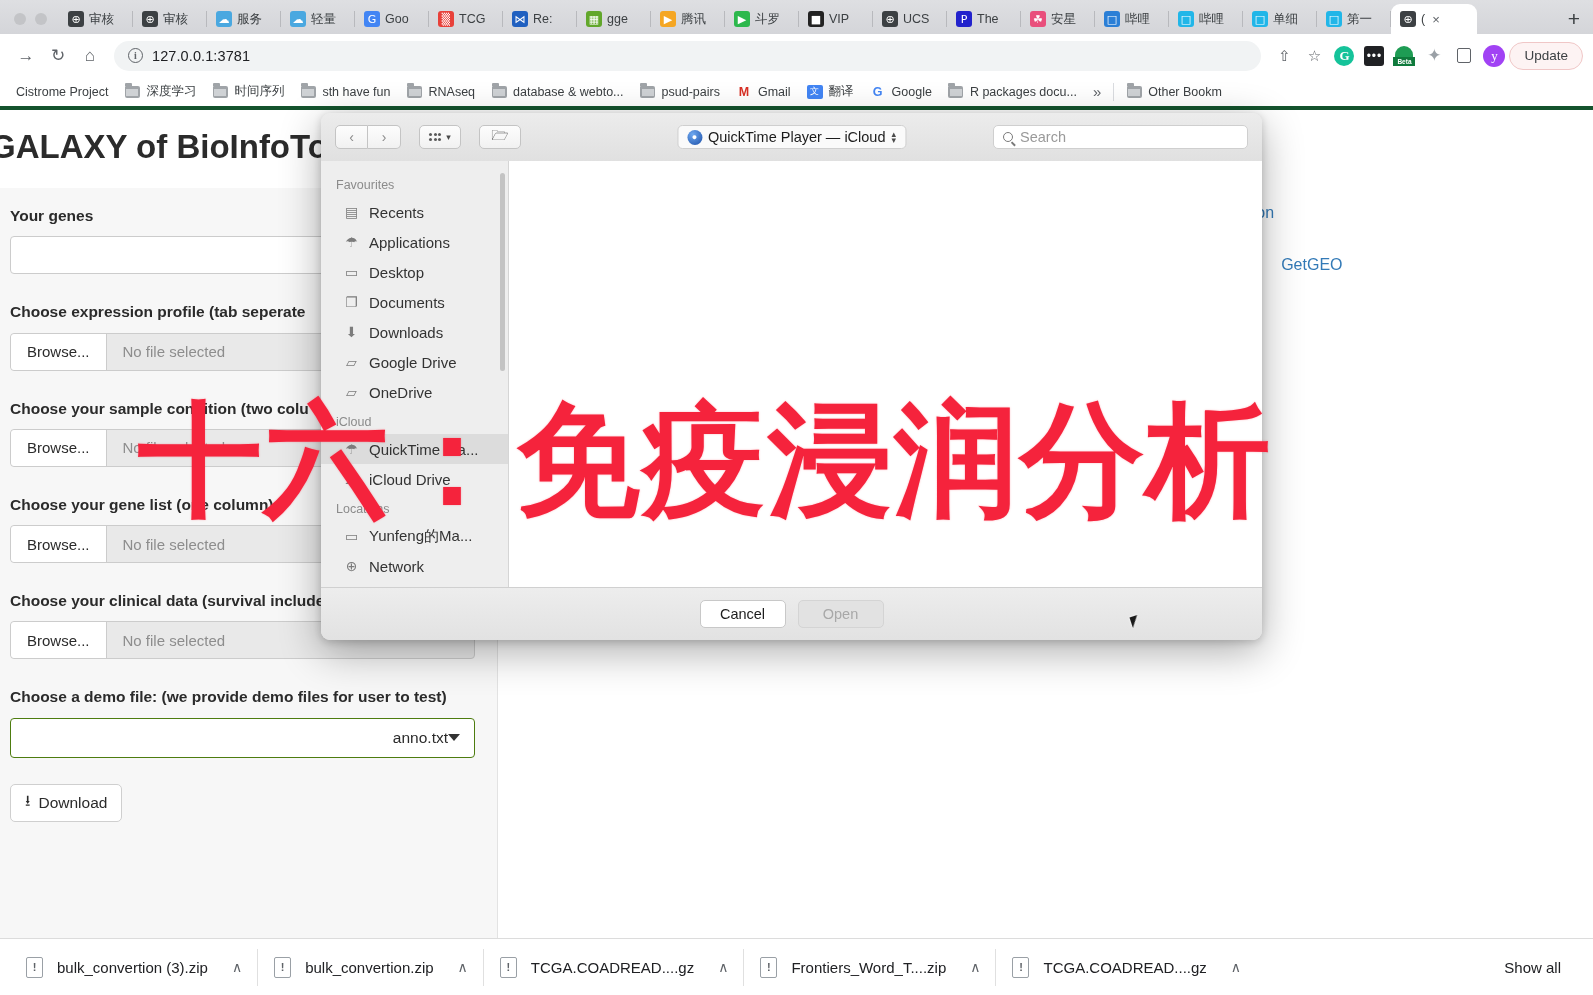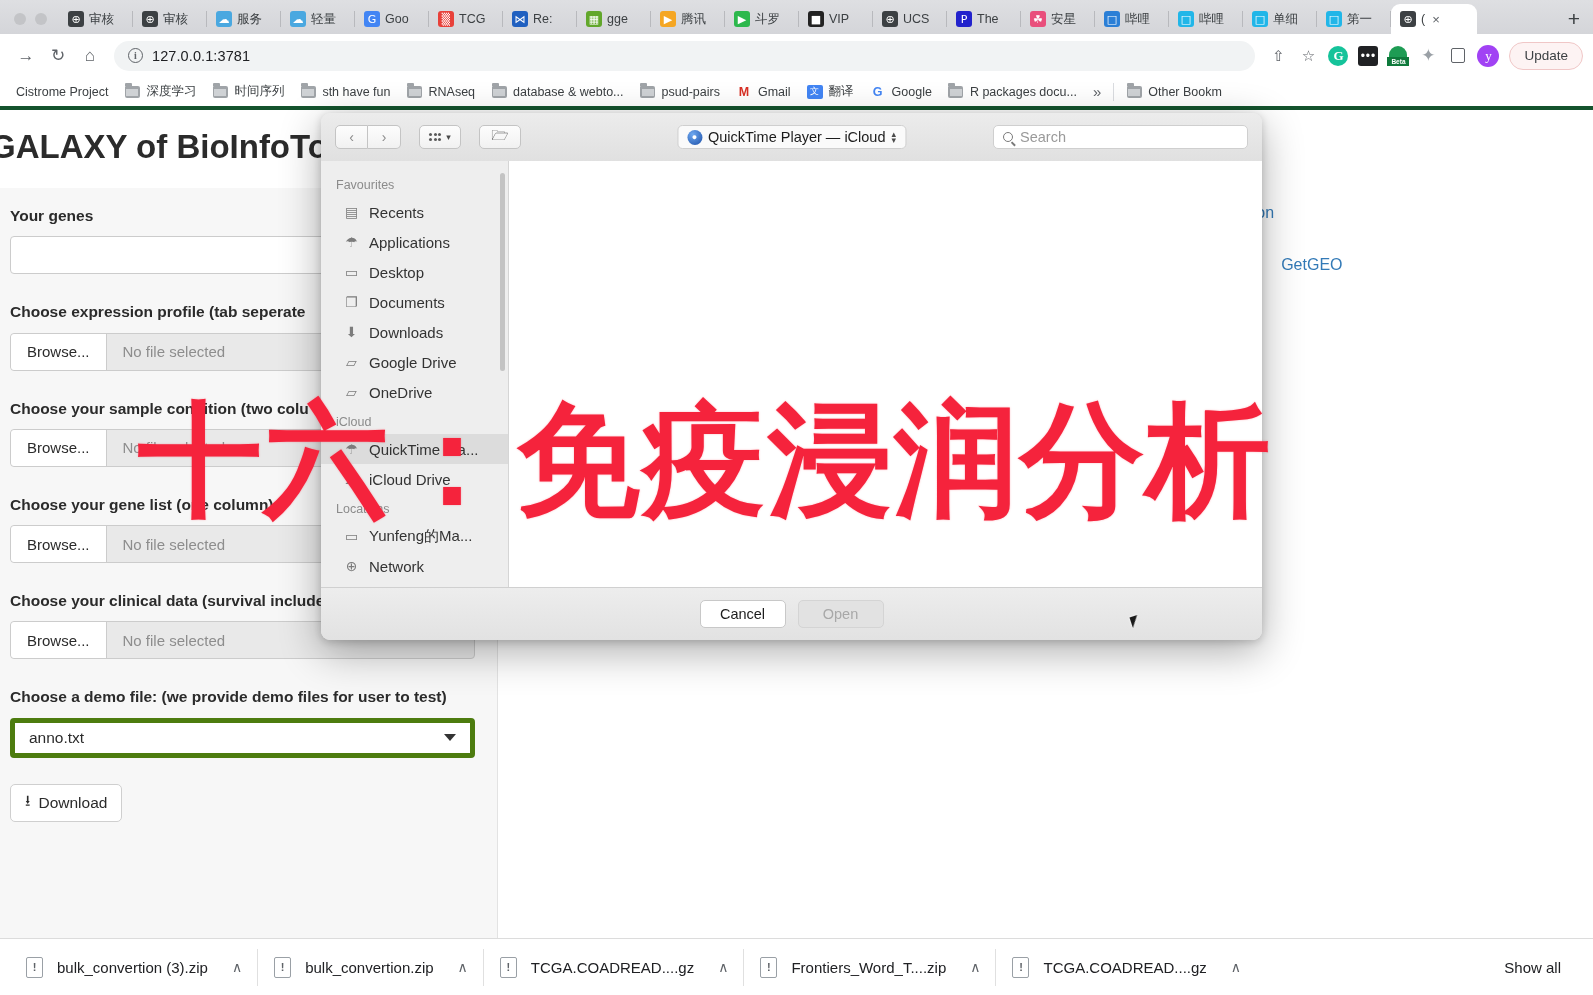--- a/index.html
+++ b/index.html
@@ -82,21 +82,21 @@
   .beta-lbl { position:absolute; bottom:0; left:0; width:22px; height:9px; background:#0f7a3c; color:#fff;
               font-size:6.5px; text-align:center; line-height:9px; font-weight:bold; }
   .ext-puzzle { color: #9aa0a6; font-size: 17px; }
   .sidepanel-sq { width: 14px; height: 15px; border: 1.6px solid #5f6368; border-radius: 2px; }
   .avatar-y { width: 22px; height: 22px; border-radius: 50%; background: #a142f4; color: #fff;
               font-size: 13px; display: flex; align-items: center; justify-content: center;
               font-family: "Liberation Serif", serif; }
   .update-pill {
     height: 28px; border: 1px solid #f0c7c7; border-radius: 15px; background: #fdf3f3;
     color: #3c4043; font-size: 13.5px; display: flex; align-items: center; padding: 0 14px;
-    margin-left: 6px; white-space: nowrap;
+    white-space: nowrap;
   }
 
   .bookmarks {
     position: absolute; left: 0; top: 77px; width: 1593px; height: 33px;
     background: #fff; display: flex; align-items: center; padding: 0 8px;
     border-bottom: 4px solid #14532d;
   }
   .bm {
     display: flex; align-items: center; gap: 6px; padding: 0 8px; height: 25px;
     font-size: 12.5px; color: #3c4043; white-space: nowrap; flex: 0 0 auto;
@@ -130,22 +130,22 @@
   .ffile {
     height: 38px; background: #e9e9e9; border: 1px solid #ccc; border-radius: 4px;
     display: flex; align-items: center; overflow: hidden;
   }
   .ffile .btn {
     height: 36px; background: #fff; border-right: 1px solid #ccc; color: #2b2b2b;
     font-size: 15px; display: flex; align-items: center; padding: 0 16px; border-radius: 3px 0 0 3px;
   }
   .ffile .fname { color: #8d8d8d; font-size: 15px; padding-left: 16px; }
   .fselect {
-    height: 40px; background: #fff; border: 5px solid #4d7c0f; border-radius: 4px;
-    display: flex; align-items: center; justify-content: space-between; padding: 0 14px;
+    height: 40px; background: #fff; border: 1px solid #4d7c0f; border-radius: 4px;
+    display: flex; align-items: center; justify-content: flex-end; padding: 0 14px;
     font-size: 15.5px; color: #2b2b2b;
   }
   .caret { width: 0; height: 0; border-left: 6px solid transparent; border-right: 6px solid transparent;
            border-top: 7px solid #333; }
   .dl-btn {
     display: inline-flex; align-items: center; gap: 8px; height: 38px;
     background: #fff; border: 1px solid #cfcfcf; border-radius: 5px; padding: 0 14px;
     font-size: 15.5px; color: #2b2b2b;
   }
 

